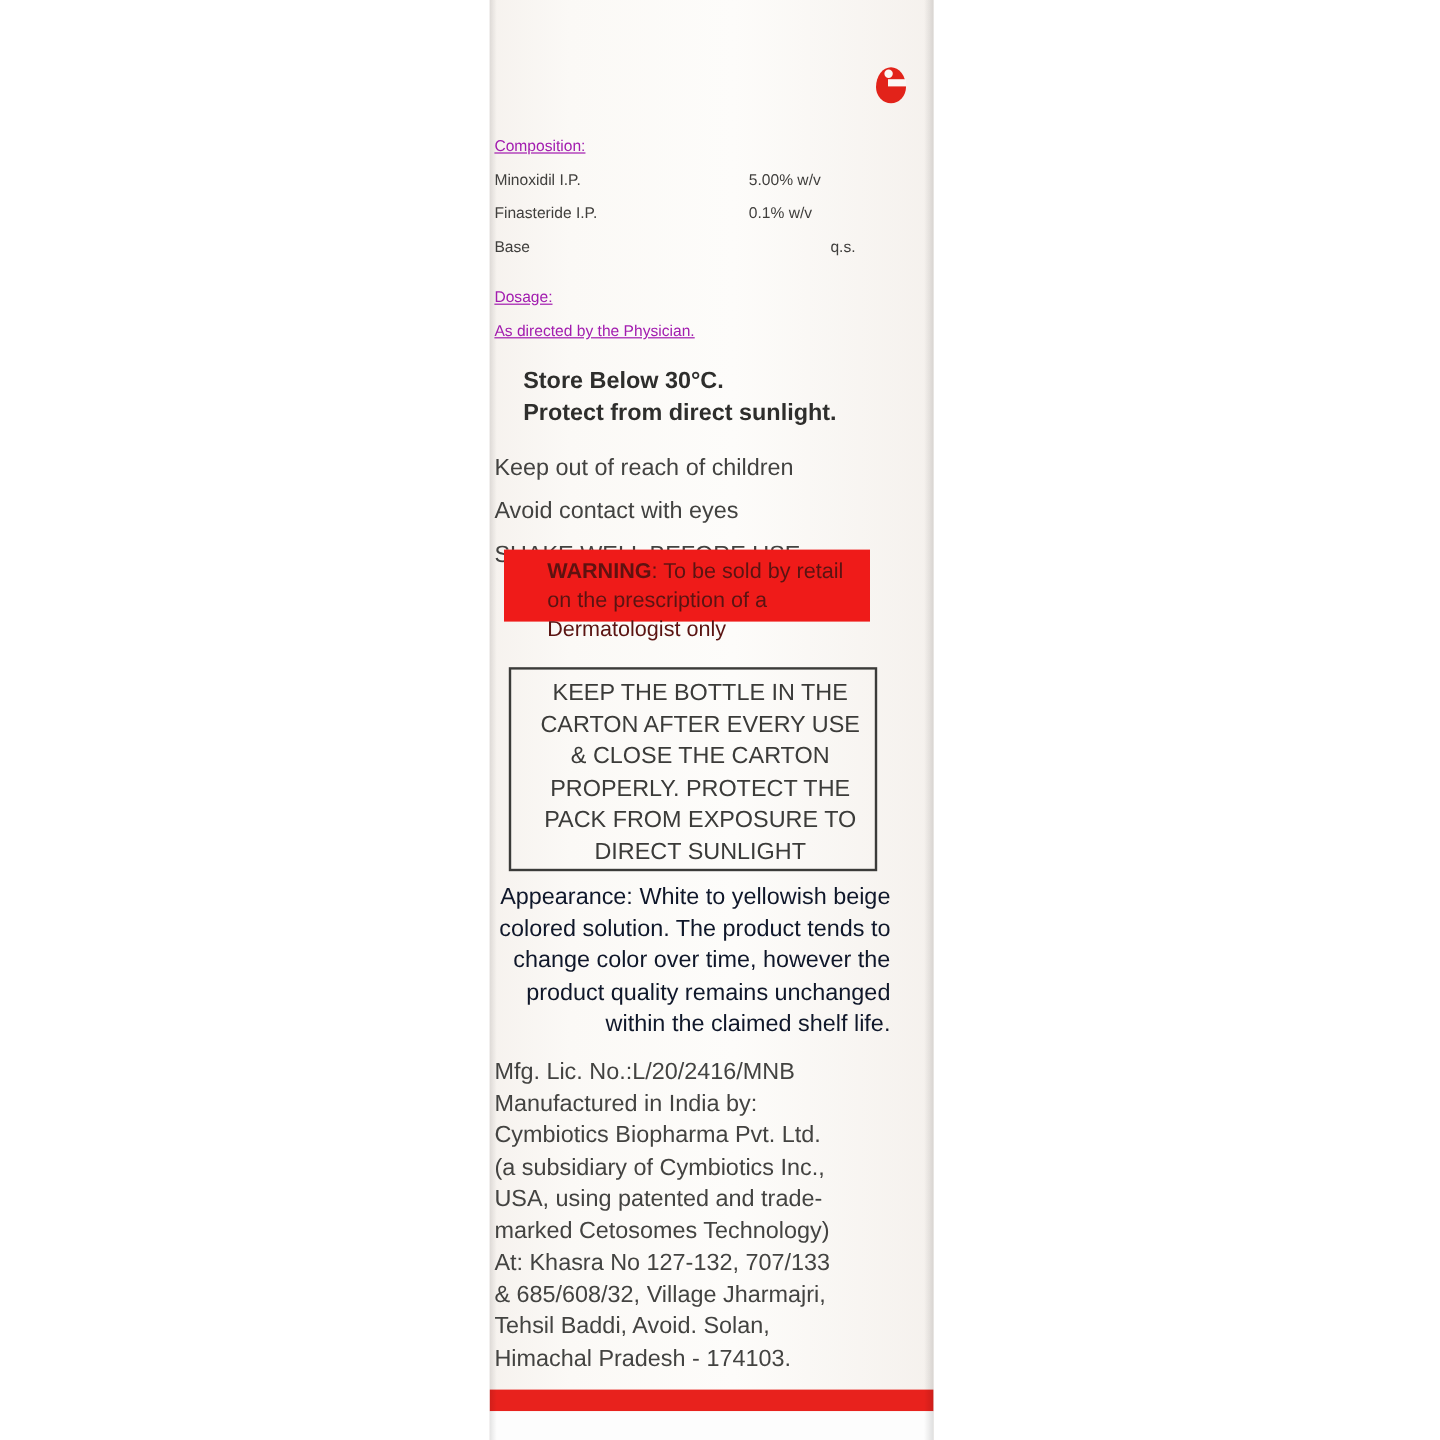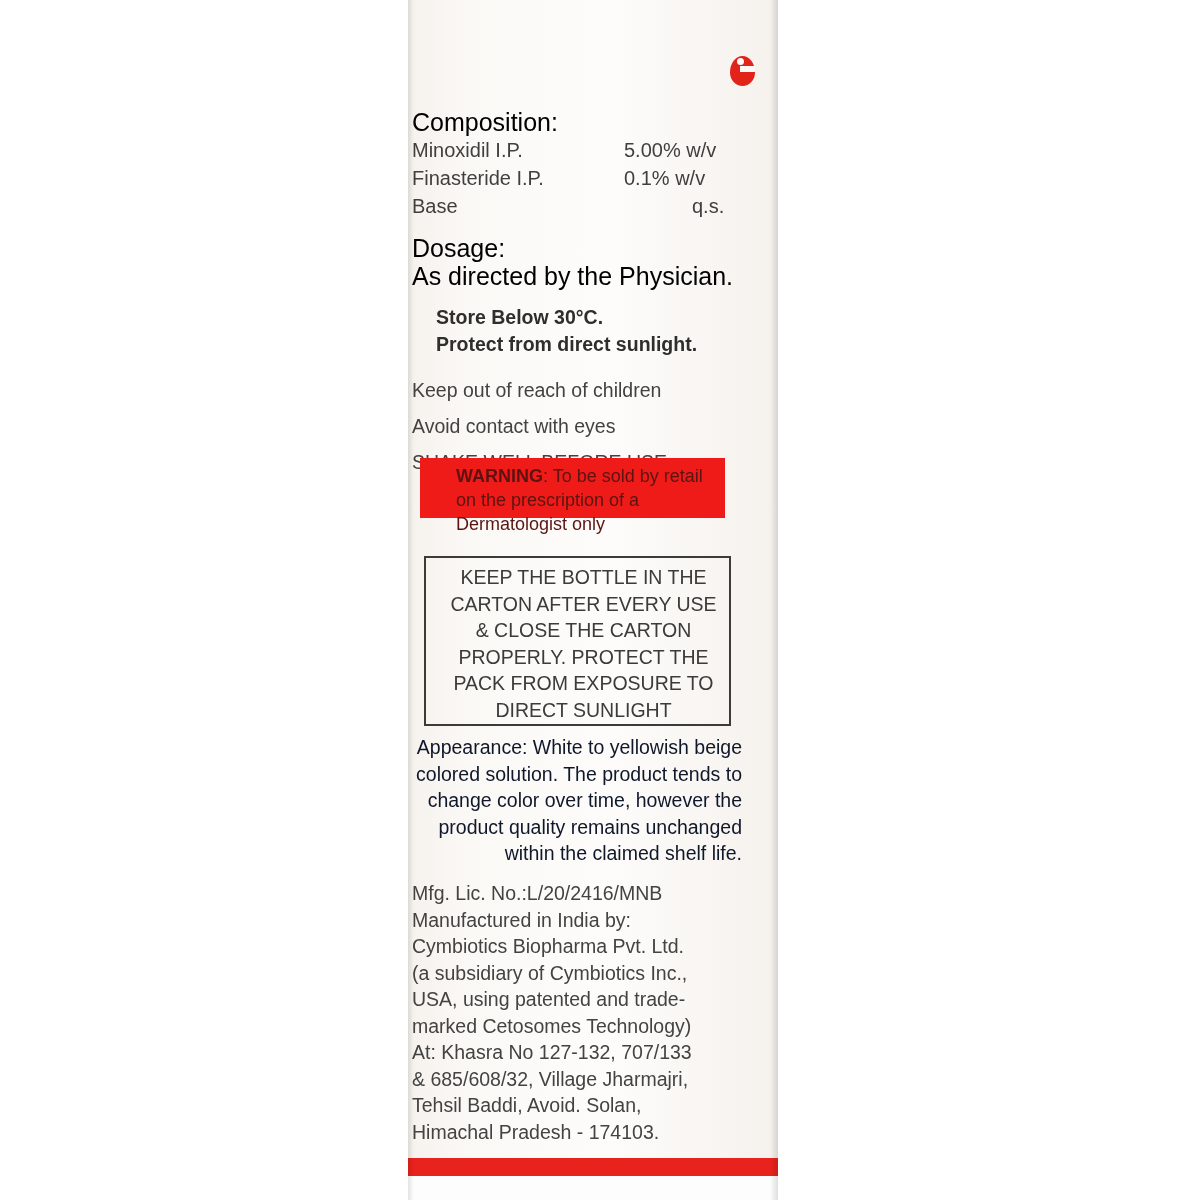--- a/index.html
+++ b/index.html
@@ -86,29 +86,30 @@
   
   .content {
     position: absolute;
     left: 4px;
     top: 108px;
     width: 330px;
     color: #3a3a38;
   }
 
   .line {
-    font-size: 25px;
+    font-size: 13px;
     line-height: 28px;
-    color: #000000;
+    color: #a21caf;
     white-space: nowrap;
+    text-decoration: underline;
   }
 
   .comp-row {
     display: flex;
-    font-size: 20px;
+    font-size: 13px;
     line-height: 28px;
     color: #403f3d;
   }
   .comp-row .name { width: 212px; }
   .comp-row .val  { text-align: left; }
   .comp-row .val.qs { padding-left: 68px; }
 
   .gap-sm { height: 14px; }
 
   .bold-line {

